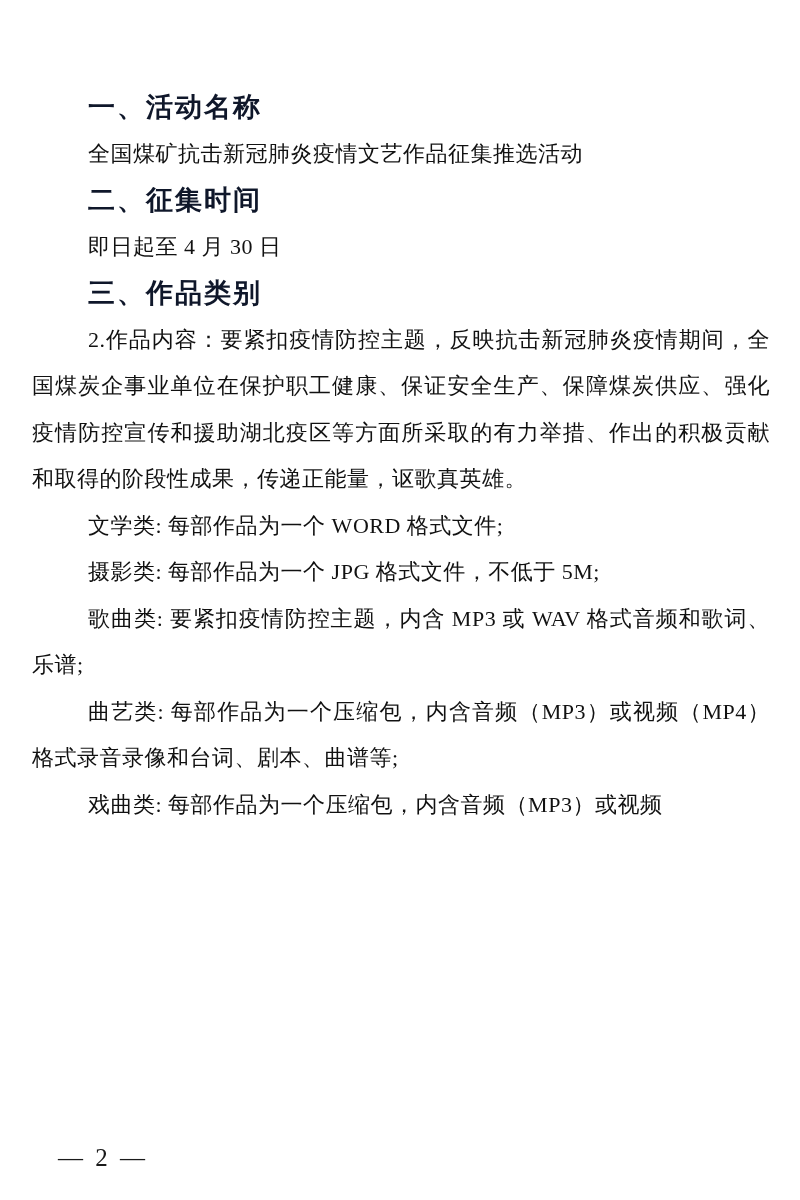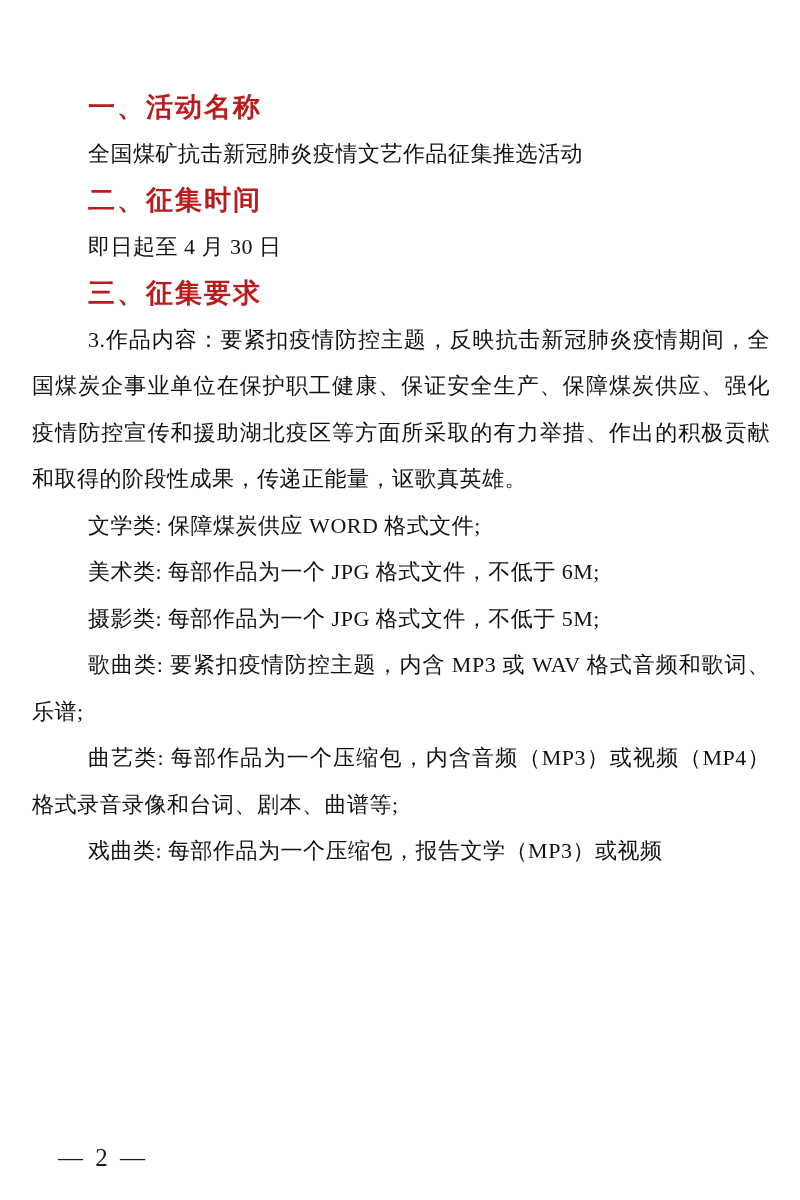--- a/index.html
+++ b/index.html
@@ -24,21 +24,21 @@
   }
   .heading {
     margin: 0;
     font-family: "Liberation Sans", "DejaVu Sans", sans-serif;
     font-weight: 700;
     font-size: 27px;
     line-height: 46.5px;
     text-indent: 56px;
     letter-spacing: 2px;
     text-align: left;
-    color: #b91c1c;
+    color: #0f172a;
   }
   .body-par {
     margin: 0;
     font-size: 22px;
     line-height: 46.5px;
     text-indent: 56px;
     text-align: justify;
     letter-spacing: 0.5px;
     color: #111111;
   }
@@ -57,26 +57,25 @@
 
 <div class="page">
   <div class="content">
 
     <h2 class="heading">一、活动名称</h2>
     <p class="body-par">全国煤矿抗击新冠肺炎疫情文艺作品征集推选活动</p>
 
     <h2 class="heading">二、征集时间</h2>
     <p class="body-par">即日起至 4 月 30 日</p>
 
-    <h2 class="heading">三、征集要求</h2>
-    <p class="body-par">3.作品内容：要紧扣疫情防控主题，反映抗击新冠肺炎疫情期间，全国煤炭企事业单位在保护职工健康、保证安全生产、保障煤炭供应、强化疫情防控宣传和援助湖北疫区等方面所采取的有力举措、作出的积极贡献和取得的阶段性成果，传递正能量，讴歌真英雄。</p>
+    <h2 class="heading">三、作品类别</h2>
+    <p class="body-par">2.作品内容：要紧扣疫情防控主题，反映抗击新冠肺炎疫情期间，全国煤炭企事业单位在保护职工健康、保证安全生产、保障煤炭供应、强化疫情防控宣传和援助湖北疫区等方面所采取的有力举措、作出的积极贡献和取得的阶段性成果，传递正能量，讴歌真英雄。</p>
 
-    <p class="body-par">文学类: 保障煤炭供应 WORD 格式文件;</p>
-    <p class="body-par">美术类: 每部作品为一个 JPG 格式文件，不低于 6M;</p>
+    <p class="body-par">文学类: 每部作品为一个 WORD 格式文件;</p>
     <p class="body-par">摄影类: 每部作品为一个 JPG 格式文件，不低于 5M;</p>
     <p class="body-par">歌曲类: 要紧扣疫情防控主题，内含 MP3 或 WAV 格式音频和歌词、乐谱;</p>
     <p class="body-par">曲艺类: 每部作品为一个压缩包，内含音频（MP3）或视频（MP4）格式录音录像和台词、剧本、曲谱等;</p>
-    <p class="body-par">戏曲类: 每部作品为一个压缩包，报告文学（MP3）或视频</p>
+    <p class="body-par">戏曲类: 每部作品为一个压缩包，内含音频（MP3）或视频</p>
 
   </div>
 
   <div class="footer">— 2 —</div>
 </div>
 
 </body></html>

